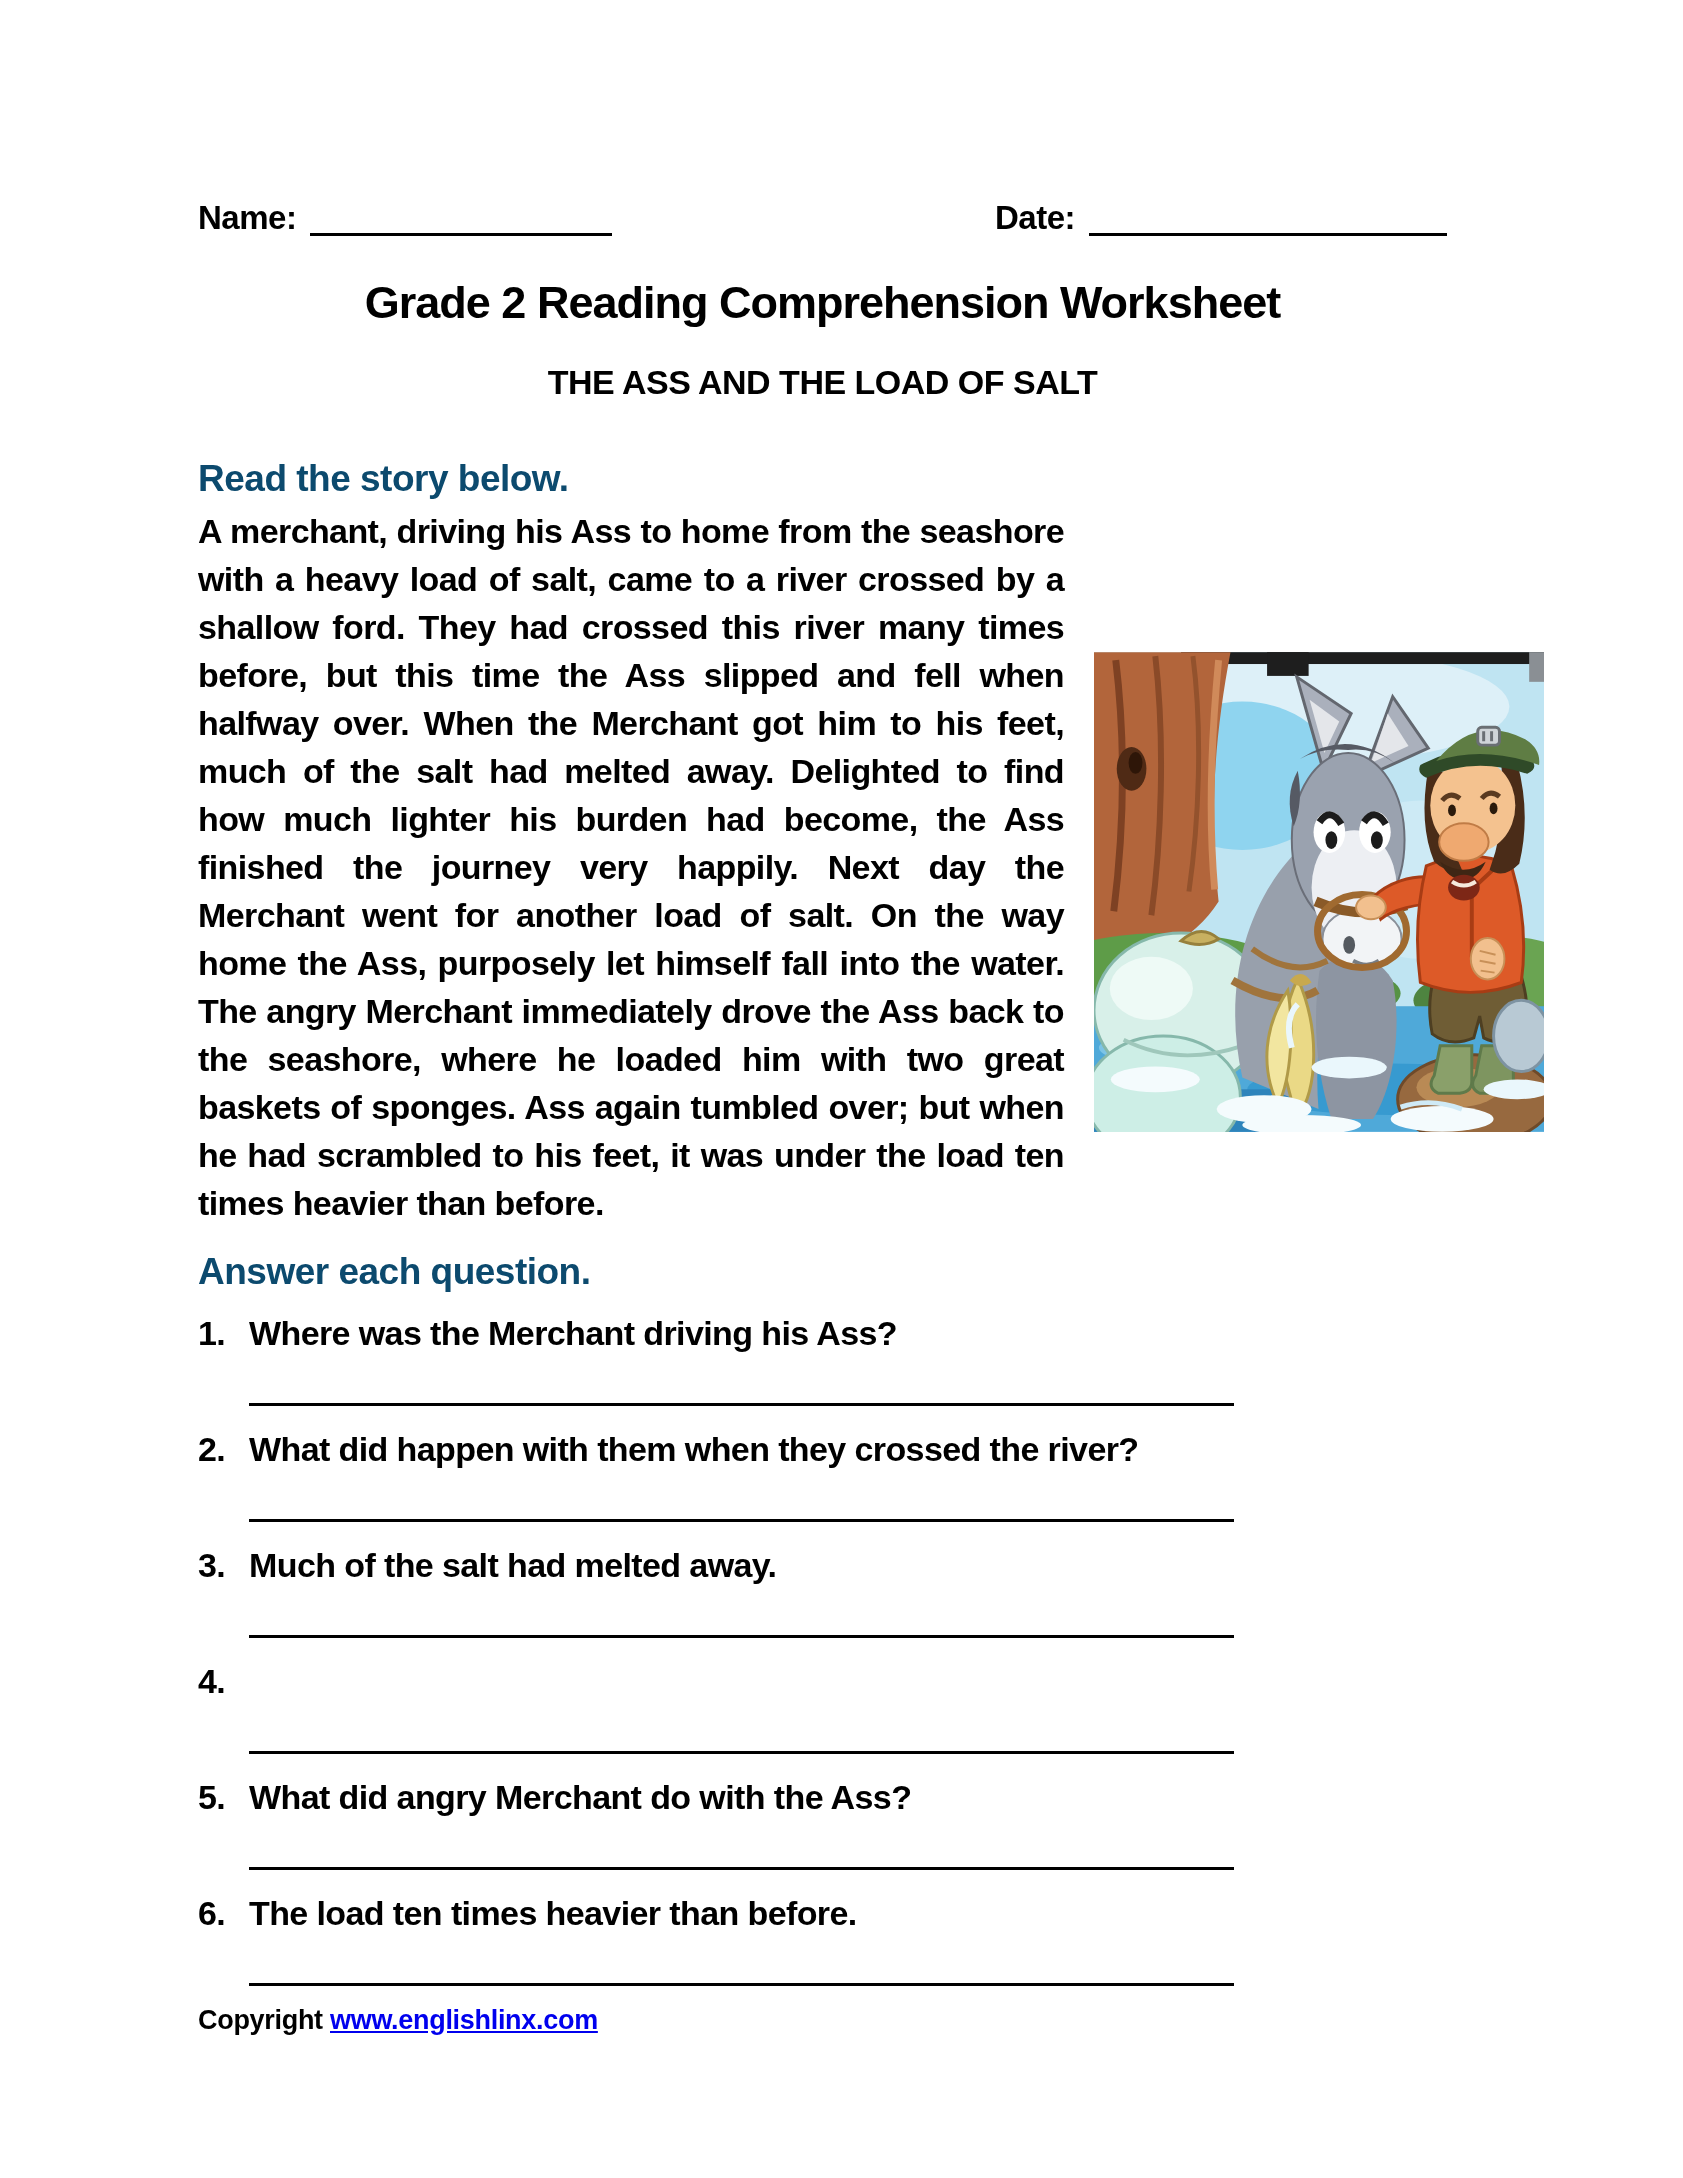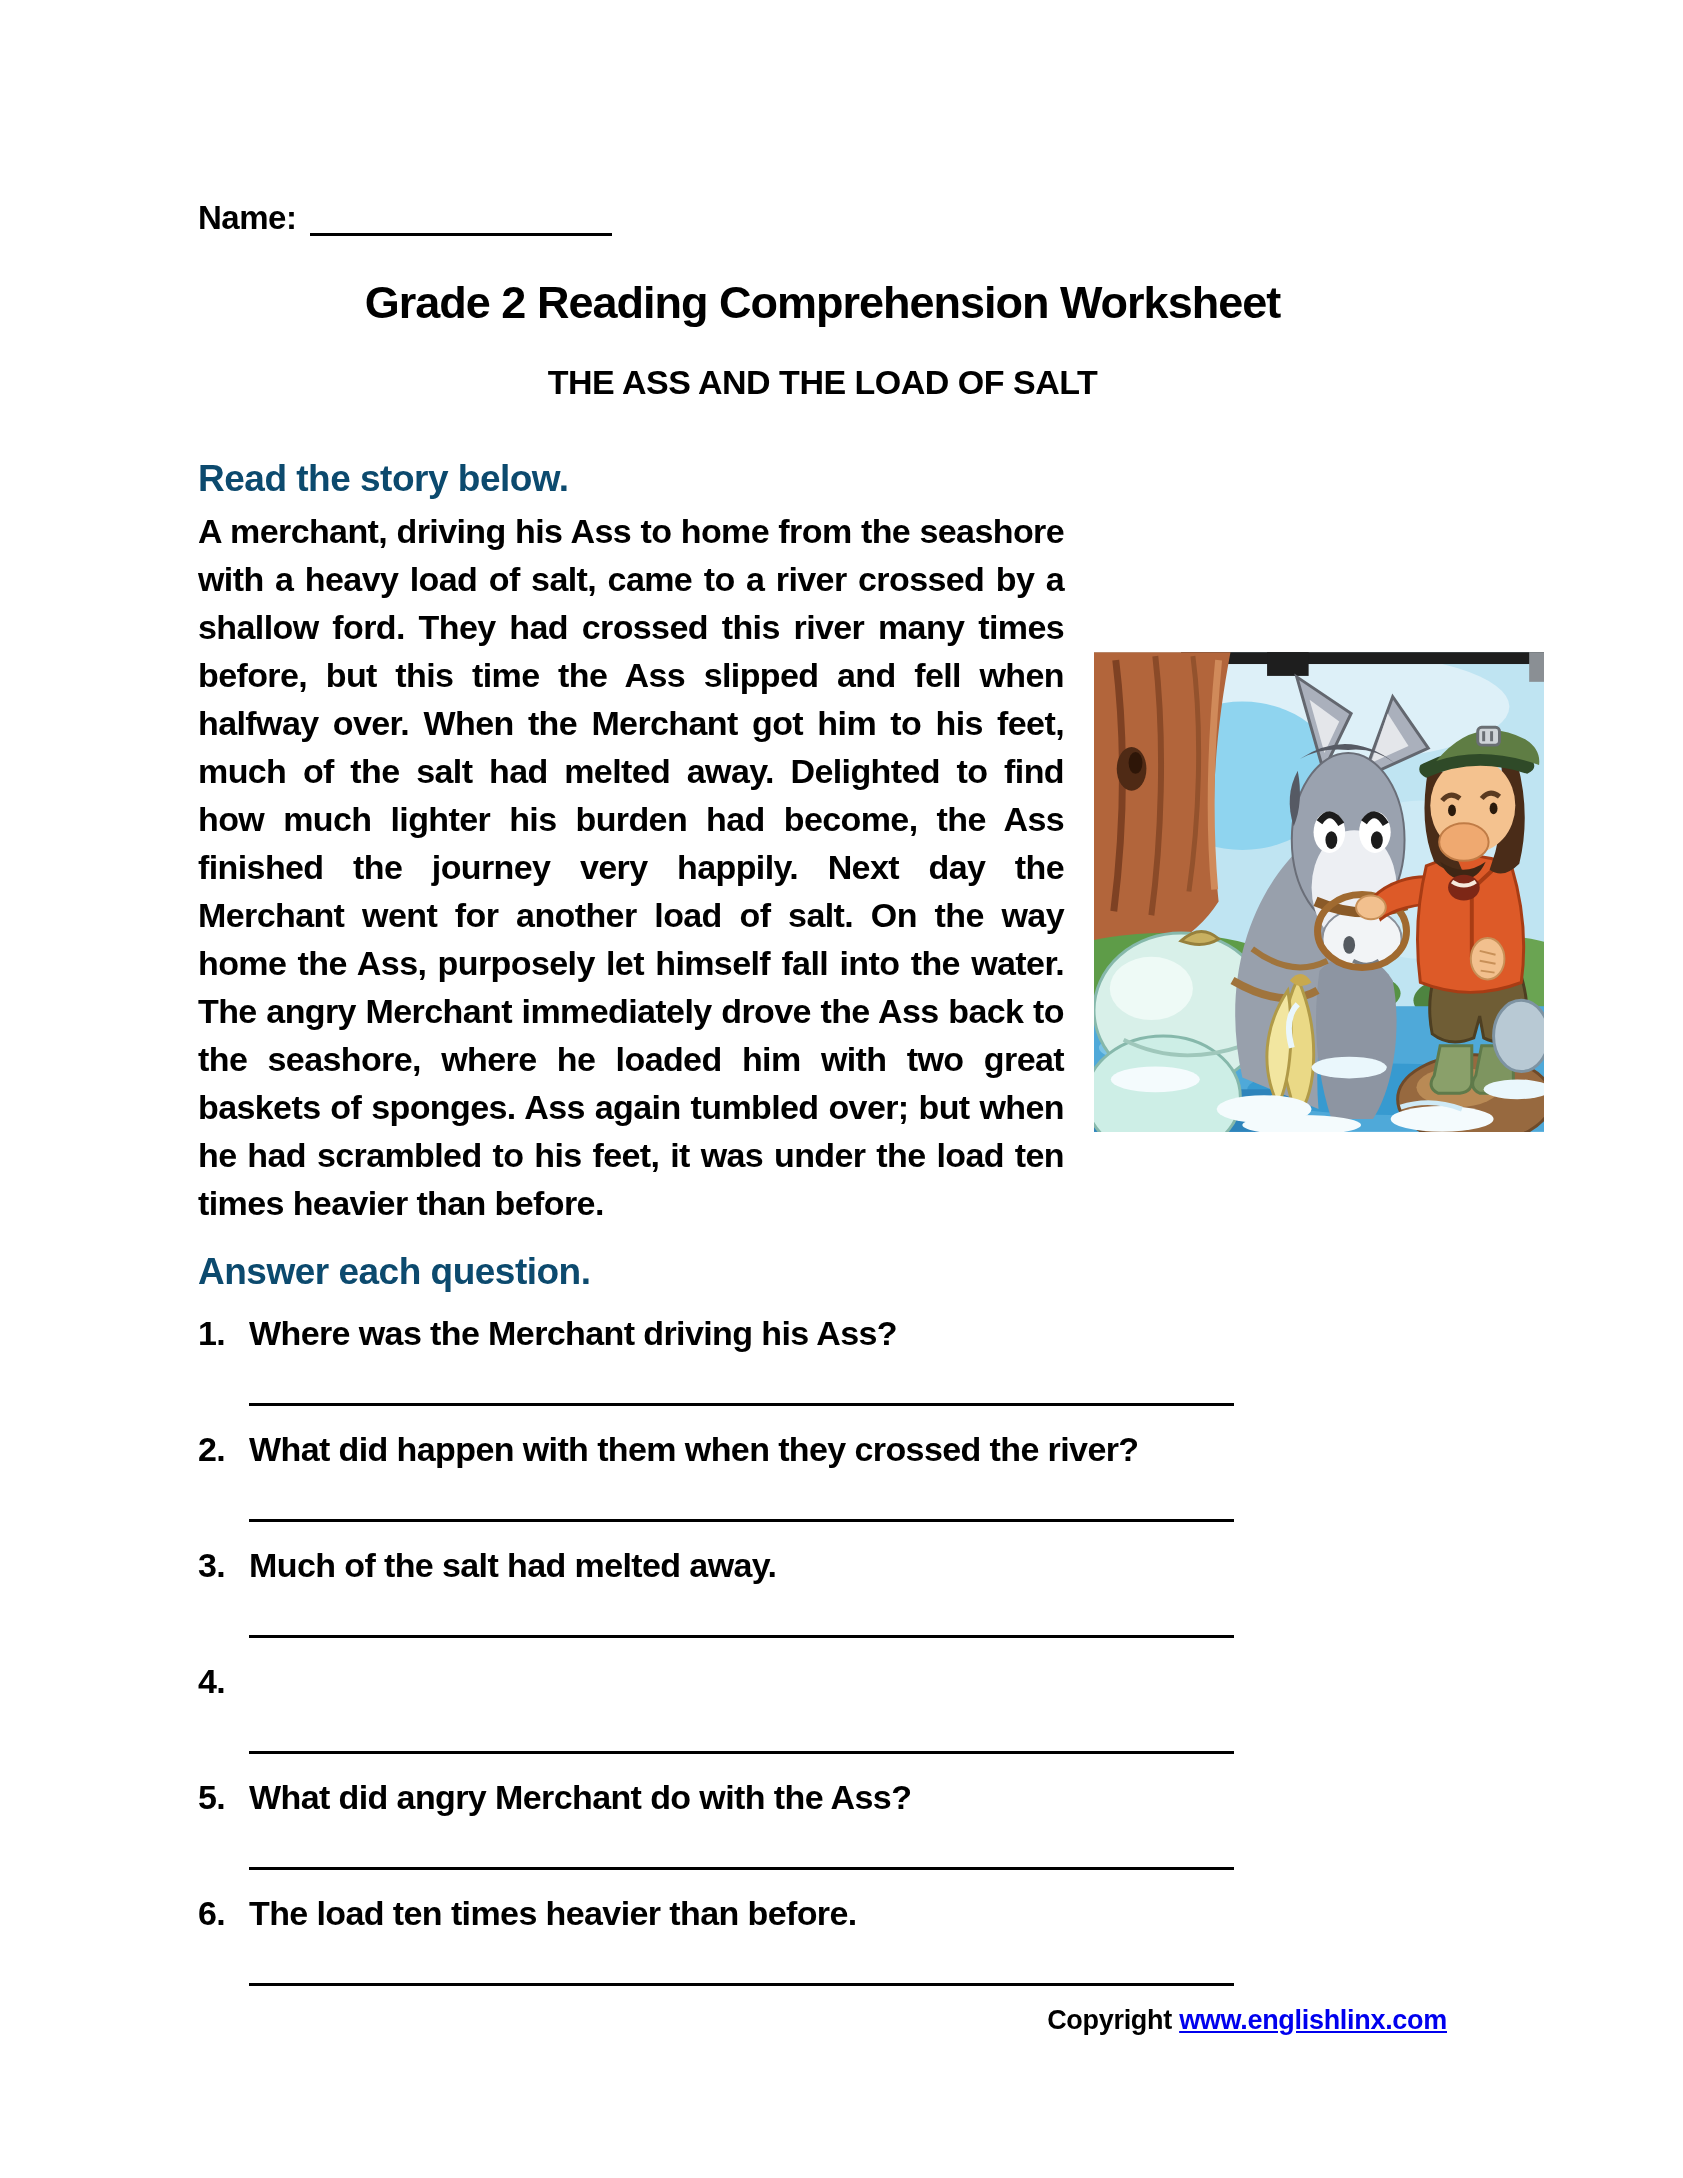--- a/index.html
+++ b/index.html
@@ -85,40 +85,44 @@
   .q-row{display:flex;line-height:48px;}
   .q-num{width:51px;flex:0 0 51px;}
   .answer-line{
     margin-left:51px;
     width:985px;
     border-bottom:3px solid #000;
     height:46px;
   }
   
   .footer{
-    text-align:right;
+    text-align:left;
     font-size:27px;
     margin-top:6px;
     letter-spacing:-0.3px;
   }
   .footer .link{
     color:#0000ee;
     text-decoration:underline;
     cursor:pointer;
   }
 </style>
 </head>
 <body>
 
 <div class="page">
 
   <div class="header-row">
     <div class="field">
       <span class="label">Name:</span>
       <span class="blank name-blank"></span>
+    </div>
+    <div class="field">
+      <span class="label">Date:</span>
+      <span class="blank date-blank"></span>
     </div>
   </div>
 
   <h1 class="title">Grade 2 Reading Comprehension Worksheet</h1>
   <h2 class="subtitle">THE ASS AND THE LOAD OF SALT</h2>
 
   <h3 class="section-heading">Read the story below.</h3>
 
   <div class="story">
     <div class="illustration">

